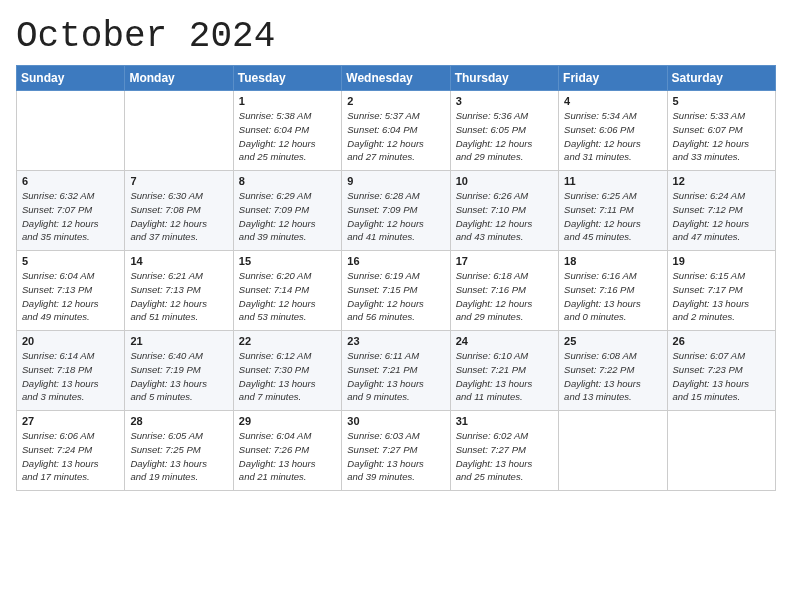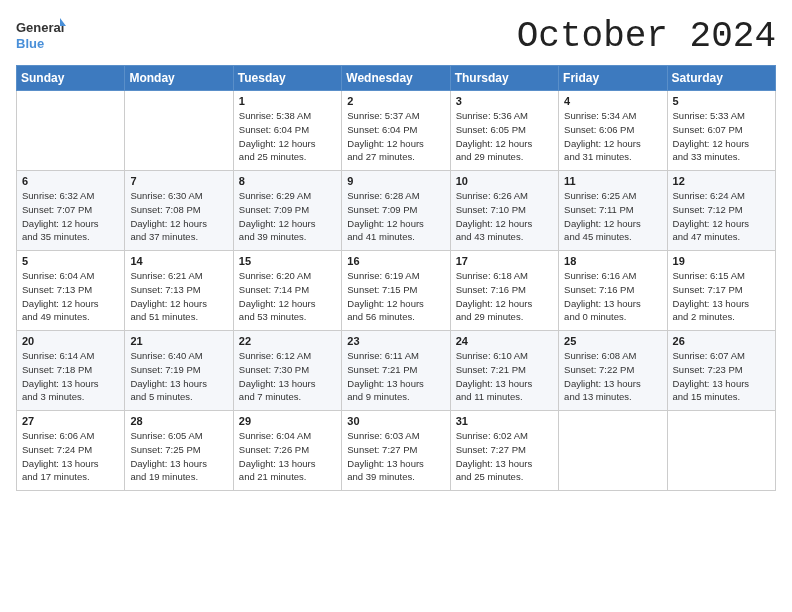--- a/index.html
+++ b/index.html
@@ -63,36 +63,30 @@
     }
     .day-num {
       font-size: 11px;
       font-weight: bold;
       color: #222;
       display: block;
       margin-bottom: 2px;
     }
     .day-info {
       line-height: 1.45;
+      font-style: italic;
     }
     td.empty {
       background: #fff;
     }
   </style>
 </head>
 <body>
 
 <div class="header">
-  <div class="logo">
-  <svg width="50" height="40" viewBox="0 0 50 40">
-    <text x="0" y="16" font-size="13" font-weight="bold" font-family="Arial" fill="#333">General</text>
-    <text x="0" y="32" font-size="13" font-weight="bold" font-family="Arial" fill="#4a90d9">Blue</text>
-    <polygon points="44,2 50,10 44,10" fill="#4a90d9"></polygon>
-  </svg>
-</div>
   <div class="title-block">
     <div class="month-title">October 2024</div>
   </div>
 </div>
 
 <table>
   <thead>
     <tr>
     <th>Sunday</th>
         <th>Monday</th>

